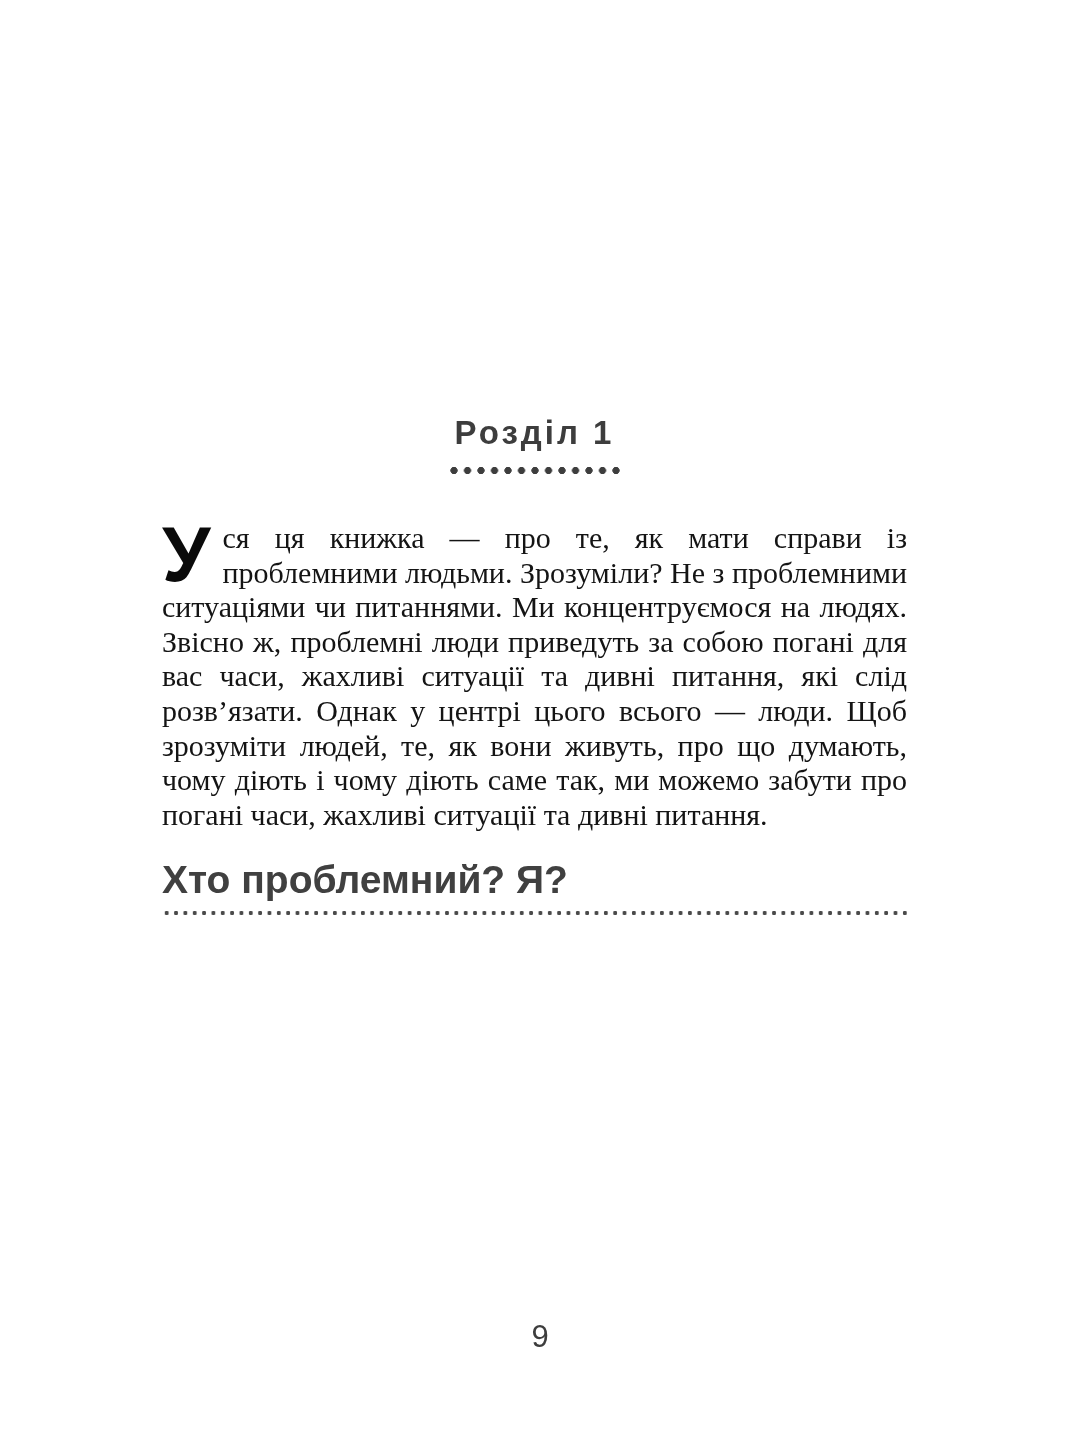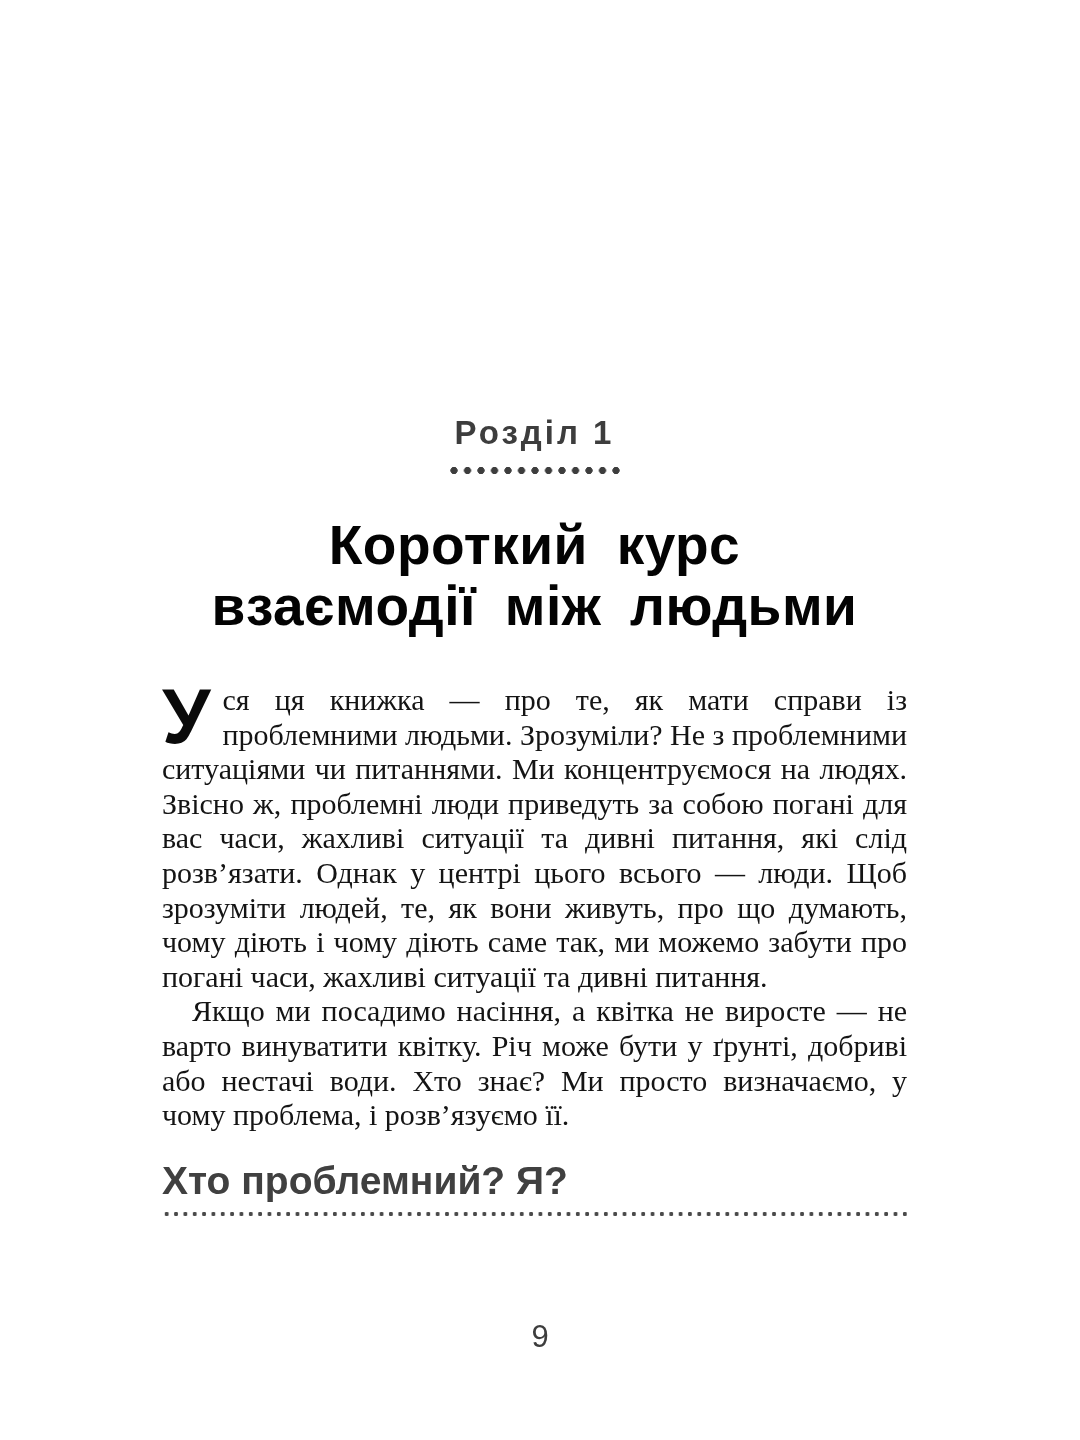--- a/index.html
+++ b/index.html
@@ -102,29 +102,24 @@
 </head>
 <body>
 
 <div class="page">
   <div class="column">
 
     <div class="chapter-label">Розділ 1</div>
 
     <div class="chapter-dots"></div>
 
-    <h1 class="title">
-      <span class="title-line">Короткий курс</span>
-      <span class="title-line">взаємодії між людьми</span>
-    </h1>
 
     <div class="body-text">
       <p class="par"><span class="dropcap">У</span><span>ся ця книжка — про те, як мати справи із проблемними людьми. Зрозуміли? Не з проблемними ситуаціями чи питаннями. Ми концентруємося на людях. Звісно ж, проблемні люди приведуть за собою погані для вас часи, жахливі ситуації та дивні питання, які слід розв’язати. Однак у центрі цього всього — люди. Щоб зрозуміти людей, те, як вони живуть, про що думають, чому діють і чому діють саме так, ми можемо забути про погані часи, жахливі ситуації та дивні питання.</span></p>
 
-      <p class="par indent">Якщо ми посадимо насіння, а квітка не виросте — не варто винуватити квітку. Річ може бути у ґрунті, добриві або нестачі води. Хто знає? Ми просто визначаємо, у чому проблема, і розв’язуємо її.</p>
 
     </div>
 
     <h2 class="section-heading">Хто проблемний? Я?</h2>
 
     <div class="section-rule"></div>
 
 
   </div>
 

